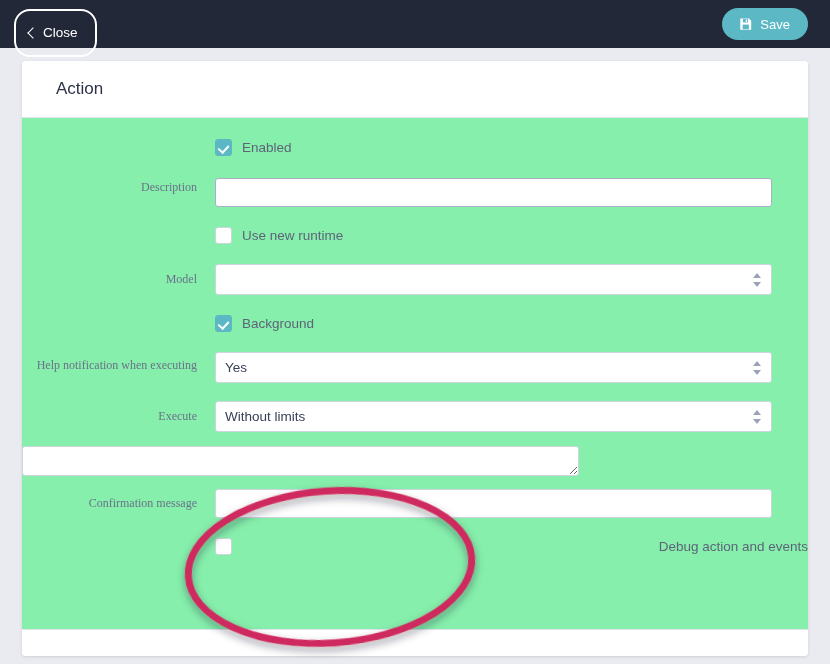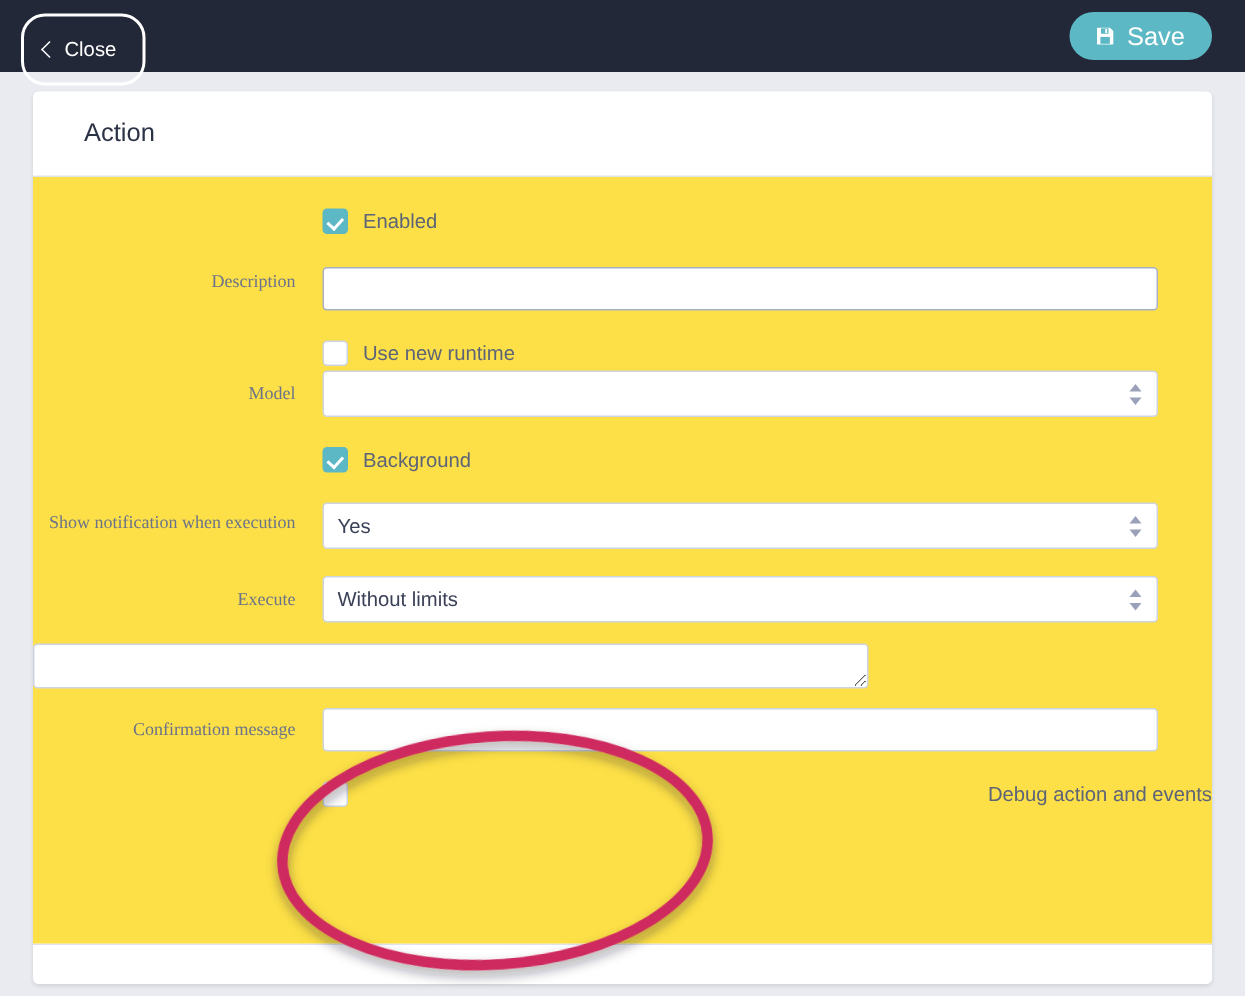--- a/index.html
+++ b/index.html
@@ -56,21 +56,21 @@
     position: absolute;
     right: 22px;
     top: 8px;
     height: 32px;
     box-sizing: border-box;
     padding: 0 18px;
     border: none;
     border-radius: 16px;
     background: #5bb8c4;
     color: #ffffff;
-    font-size: 17px;
+    font-size: 13px;
     font-family: "Liberation Sans", sans-serif;
     display: flex;
     align-items: center;
     gap: 8px;
     cursor: pointer;
     line-height: 1;
   }
   .save-icon {
     display: inline-block;
     width: 12px;
@@ -99,21 +99,21 @@
     align-items: center;
     padding-left: 34px;
     box-sizing: border-box;
   }
   .card-title {
     font-size: 17px;
     color: #2d3346;
     font-family: "Liberation Sans", sans-serif;
   }
   .card-body {
-    background: #fde047;
+    background: #86efac;
     height: 511px;
     box-sizing: border-box;
     padding-top: 17px;
     position: relative;
   }
   .card-footer {
     height: 26px;
     background: #ffffff;
     border-top: 1px solid #dfe3eb;
   }
@@ -311,40 +311,40 @@
       <div class="row-field">
         <input class="text-input" type="text" value="" style="">
       </div>
     </div>
 
     <div class="check-row" style="height:24px;margin-top:16px;">
       <span class="checkbox"></span>
       <span class="check-label">Use new runtime</span>
     </div>
 
-    <div class="row" style="">
+    <div class="row" style="margin-top:17px;">
       <div class="row-label" style="line-height:31px;">Model</div>
       <div class="row-field">
         <div class="select-wrap">
           <input class="select-input" type="text" readonly="" value="" style="">
           <span class="select-arrows">
             <span class="up"></span>
               <span class="down"></span>
           </span>
         </div>
       </div>
     </div>
 
     <div class="check-row" style="height:24px;margin-top:16px;">
       <span class="checkbox checked"></span>
       <span class="check-label">Background</span>
     </div>
 
     <div class="row" style="margin-top:17px;">
-      <div class="row-label" style="line-height:19px;padding-top:4px;">Show notification when execution</div>
+      <div class="row-label" style="line-height:19px;padding-top:4px;">Help notification when executing</div>
       <div class="row-field">
         <div class="select-wrap">
           <input class="select-input" type="text" readonly="" value="Yes" style="">
           <span class="select-arrows">
             <span class="up"></span>
               <span class="down"></span>
           </span>
         </div>
       </div>
     </div>

